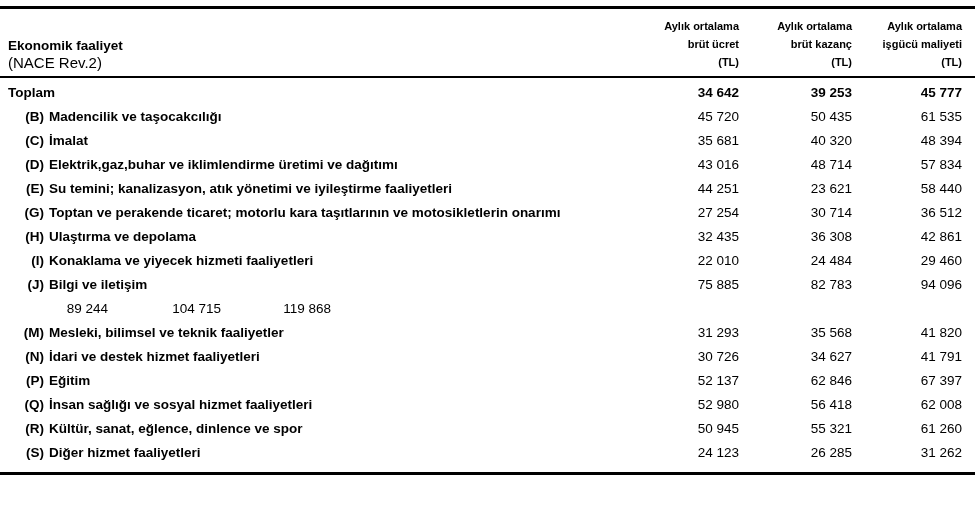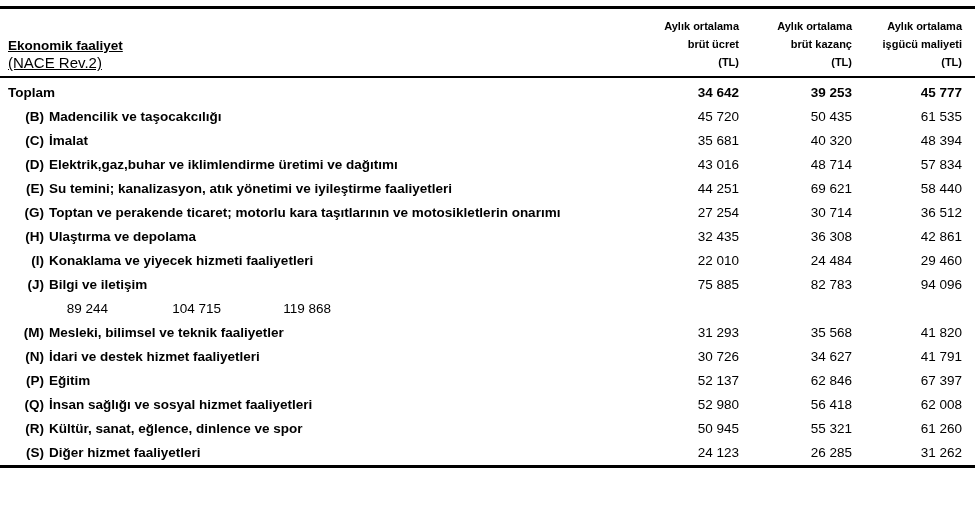--- a/index.html
+++ b/index.html
@@ -5,27 +5,27 @@
   html,body { margin:0; padding:0; background:#ffffff; }
   .page {
     width:975px; height:524px; background:#ffffff; color:#000000;
     font-family:"Liberation Sans", sans-serif;
     box-sizing:border-box; padding-top:6px; overflow:hidden;
   }
   .rule-thick { height:3px; background:#000000; }
   .rule-mid   { height:2px; background:#000000; }
 
   .thead { display:flex; align-items:flex-end; padding:8px 13px 5px 8px; }
-  .activity-head { flex:1;text-decoration:underline; }
+  .activity-head { flex:1; }
   .activity-title { font-weight:bold; font-size:13.5px; line-height:17px; }
   .activity-sub   { font-size:15px; line-height:17px; }
   .num-head { text-align:right; font-weight:bold; font-size:11px; line-height:18px; white-space:nowrap; }
   .w1 { width:100px; } .w2 { width:113px; } .w3 { width:110px; }
 
-  .tbody { padding:2px 0 1px 0; }
+  .tbody { padding:2px 0 8px 0; }
   .row { display:flex; align-items:center; height:24px; padding:0 13px 0 8px; font-size:13.5px; }
   .label-cell { flex:1; font-weight:bold; white-space:nowrap; overflow:hidden; }
   .code { display:inline-block; width:36px; text-align:right; margin-right:5px; }
   .val { text-align:right; white-space:nowrap; }
   .row.total .val { font-weight:bold; }
 </style>
 </head>
 <body>
 
 <div class="page">
@@ -89,21 +89,21 @@
     <div class="val w1">43 016</div>
     <div class="val w2">48 714</div>
     <div class="val w3">57 834</div>
   </div>
 
   <div class="row">
     <div class="label-cell">
       <span class="code">(E)</span><span>Su temini; kanalizasyon, atık yönetimi ve iyileştirme faaliyetleri</span>
     </div>
     <div class="val w1">44 251</div>
-    <div class="val w2">69 621</div>
+    <div class="val w2">23 621</div>
     <div class="val w3">58 440</div>
   </div>
 
 
   <div class="row">
     <div class="label-cell">
       <span class="code">(G)</span><span>Toptan ve perakende ticaret; motorlu kara taşıtlarının ve motosikletlerin onarımı</span>
     </div>
     <div class="val w1">27 254</div>
     <div class="val w2">30 714</div>

